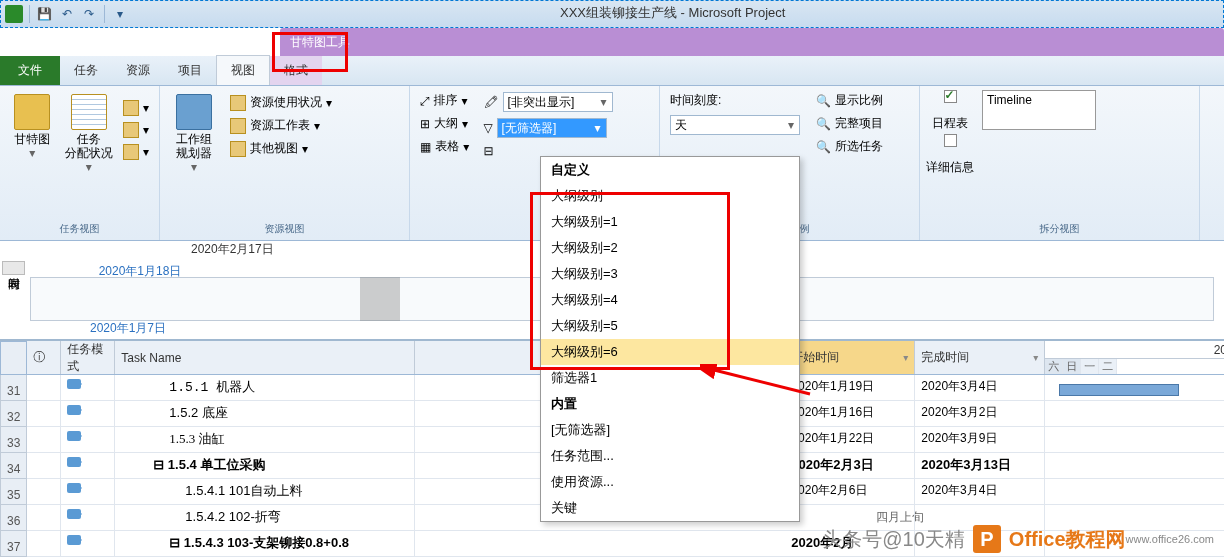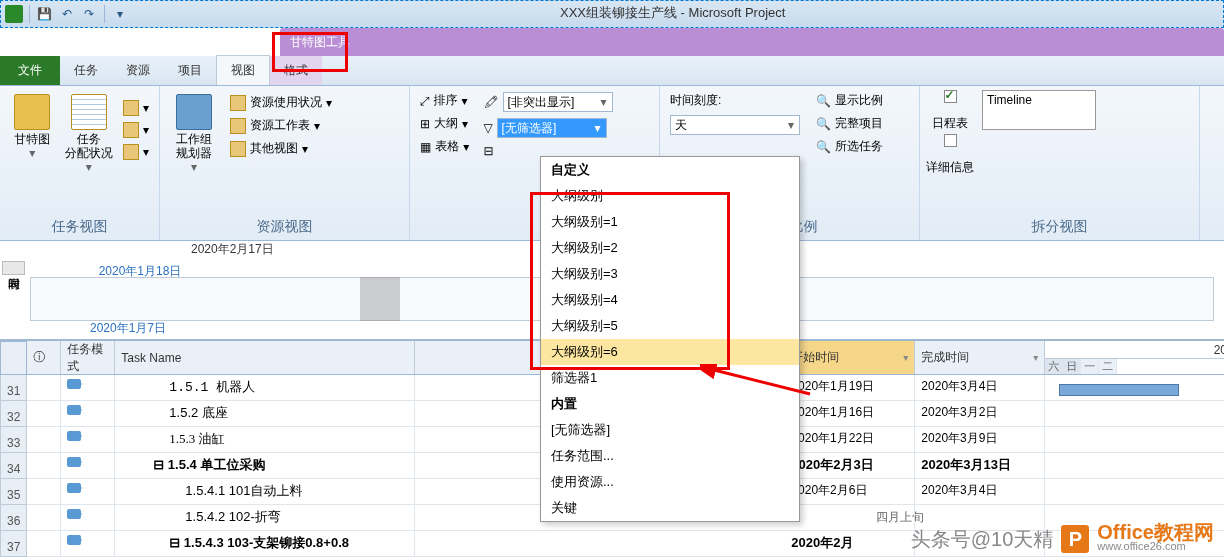--- a/index.html
+++ b/index.html
@@ -13,21 +13,21 @@
 .title-area { position: absolute; left: 560px; top: 4px; font-size: 13px; color: #333; }
 
 .tabs { height: 30px; display: flex; align-items: flex-end; background: linear-gradient(#e9f1f9,#d8e6f2); border-bottom: 1px solid #9db8d6; }
 .tab { padding: 6px 14px; color: #333; cursor: pointer; }
 .tab.file { background: #2a7a2a; color: #fff; padding: 6px 18px; }
 .tab.format { background: #e3d4ef; }
 .viewbox { border: 3px solid #e00; position: absolute; left: 272px; top: 32px; width: 76px; height: 40px; pointer-events: none; }
 
 .ribbon { height: 155px; background: linear-gradient(#f3f7fb,#e2ecf6); border-bottom: 1px solid #9db8d6; display: flex; position: relative; }
 .group { border-right: 1px solid #c7d8ea; padding: 4px 6px 2px 6px; display: flex; flex-direction: column; justify-content: space-between; height: 100%; }
-.group-label { text-align: center; color: #4a6a8a; font-size: 14px; padding: 2px 0; }
+.group-label { text-align: center; color: #4a6a8a; font-size: 10px; padding: 2px 0; }
 .btns { display: flex; gap: 4px; }
 .bigbtn { width: 56px; text-align: center; padding: 4px 2px; }
 .bigbtn .ico { width: 36px; height: 36px; margin: 0 auto 2px; background: #e8c050; border: 1px solid #b89020; border-radius: 2px; }
 .bigbtn .ico.blue { background: #6aa0d0; border-color: #3a70a0; }
 .bigbtn .ico.grid { background: repeating-linear-gradient(0deg,#fff,#fff 4px,#b0c8e0 4px,#b0c8e0 5px),repeating-linear-gradient(90deg,#fff,#fff 4px,#b0c8e0 4px,#b0c8e0 5px); }
 .bigbtn .lbl { font-size: 12px; line-height: 14px; }
 .smallitem { display: flex; align-items: center; gap: 4px; padding: 2px 4px; white-space: nowrap; }
 .smallitem .ico { width: 16px; height: 16px; background: #e8c878; border: 1px solid #b89020; }
 .stack { display:flex; flex-direction:column; gap:2px; }
 .combo { display:inline-flex; align-items:center; border:1px solid #a0b8d0; background:#fff; height:20px; padding:0 2px 0 4px; min-width:110px; justify-content:space-between; }
@@ -373,17 +373,17 @@
       <marker id="ah" markerWidth="10" markerHeight="10" refX="2" refY="3" orient="auto">
         <path d="M0,0 L0,6 L8,3 z" fill="#e00"></path>
       </marker>
     </defs>
   <line x1="110" y1="30" x2="10" y2="5" stroke="#e00" stroke-width="3" marker-end="url(#ah)"></line>
 </svg>
 
 <div class="watermark">
   <span style="color:#888">头条号@10天精</span>
   <div class="wm-logo">P</div>
-  <div style="display:flex;flex-direction:column;line-height:14px">
+  <div style="display:flex;flex-direction:row;line-height:14px">
     <span style="color:#e67818;font-weight:bold">Office教程网</span>
     <span style="color:#888;font-size:11px">www.office26.com</span>
   </div>
 </div>
 
 </body></html>

